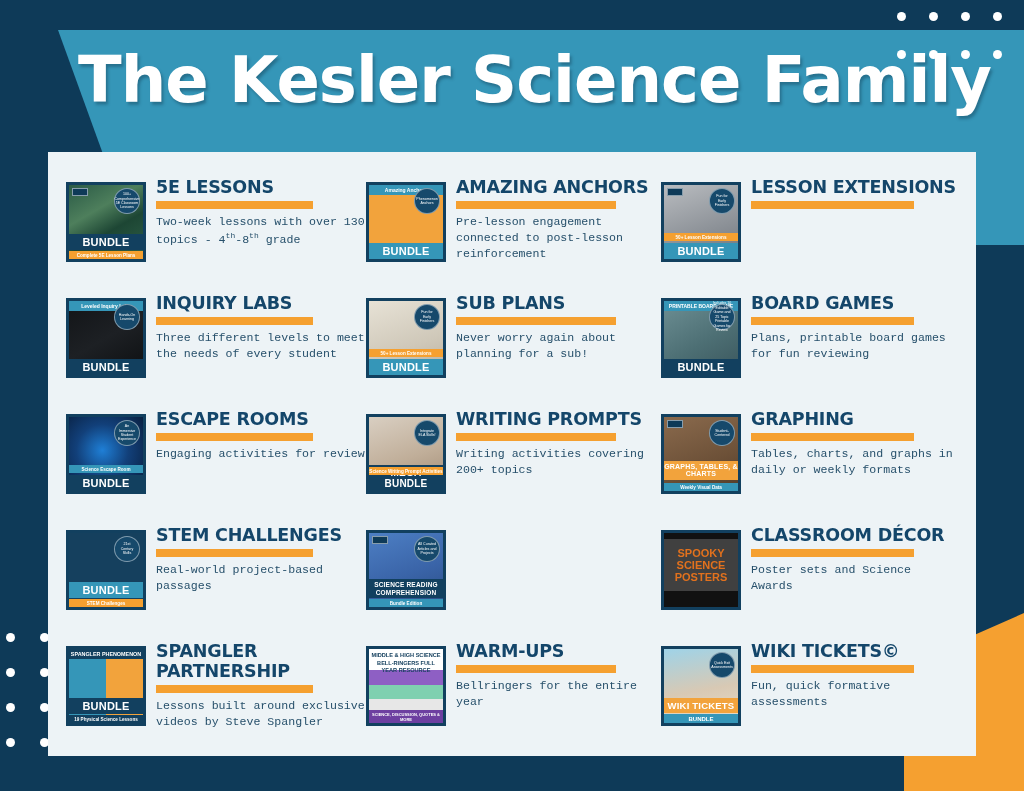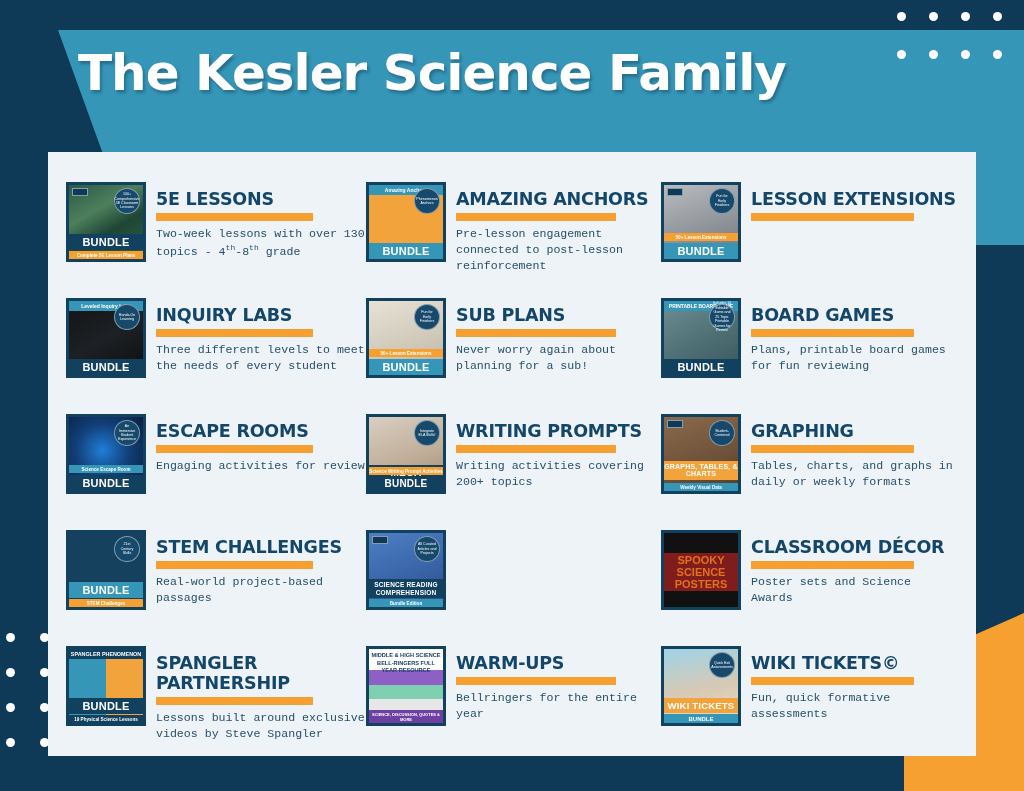--- a/index.html
+++ b/index.html
@@ -64,21 +64,21 @@
   }
 
   
   .title {
     position: absolute;
     left: 78px; top: 48px;
     z-index: 4;
     color: #FFFFFF;
     font-family: "DejaVu Sans", sans-serif;
     font-weight: bold;
-    font-size: 50px;
+    font-size: 64px;
     letter-spacing: -1px;
     line-height: 1;
     text-shadow: 2px 3px 3px rgba(12,42,64,0.35);
     white-space: nowrap;
   }
 
   
   .grid {
     display: grid;
     grid-template-columns: 300px 295px 295px;
@@ -138,21 +138,20 @@
 
   
   .txt { flex: 1 1 auto; min-width: 0; padding-top: 2px; }
   .name {
     color: #14466A;
     font-weight: bold;
     font-size: 17.5px;
     line-height: 1.13;
     letter-spacing: -0.2px;
     font-family: "DejaVu Sans", sans-serif;
-    margin-top: 12px;
   }
   .rule {
     height: 8px; background: #F5A030;
     margin: 3px 0 5px 0;
     width: 160px;
   }
   .desc {
     color: #27506B;
     font-size: 11.6px;
     line-height: 1.38;
@@ -350,21 +349,21 @@
         <div class="logo"></div>
         <div class="badge">All Curated Articles and Projects</div>
         <div class="bundle" style="font-size:6.5px;line-height:1.15;bottom:9px;">SCIENCE READING COMPREHENSION</div>
         <div class="sub" style="background:#3596B8;">Bundle Edition</div>
       </div>
     </div>
 
     <div class="item col3">
       <div class="thumb">
         <div class="art" style="background:#111;"></div>
-        <div class="topbar" style="background:#7f1d1d;color:#E2711D;font-size:11px;top:20px;padding:1px;">SPOOKY SCIENCE POSTERS</div>
+        <div class="topbar" style="background:#404040;color:#E2711D;font-size:11px;top:6px;padding:8px;">SPOOKY SCIENCE POSTERS</div>
       </div>
       <div class="txt">
         <div class="name">CLASSROOM DÉCOR</div>
         <div class="rule"></div>
         <div class="desc">Poster sets and Science Awards</div>
       </div>
     </div>
 
     <div class="item col1">
       <div class="thumb">

